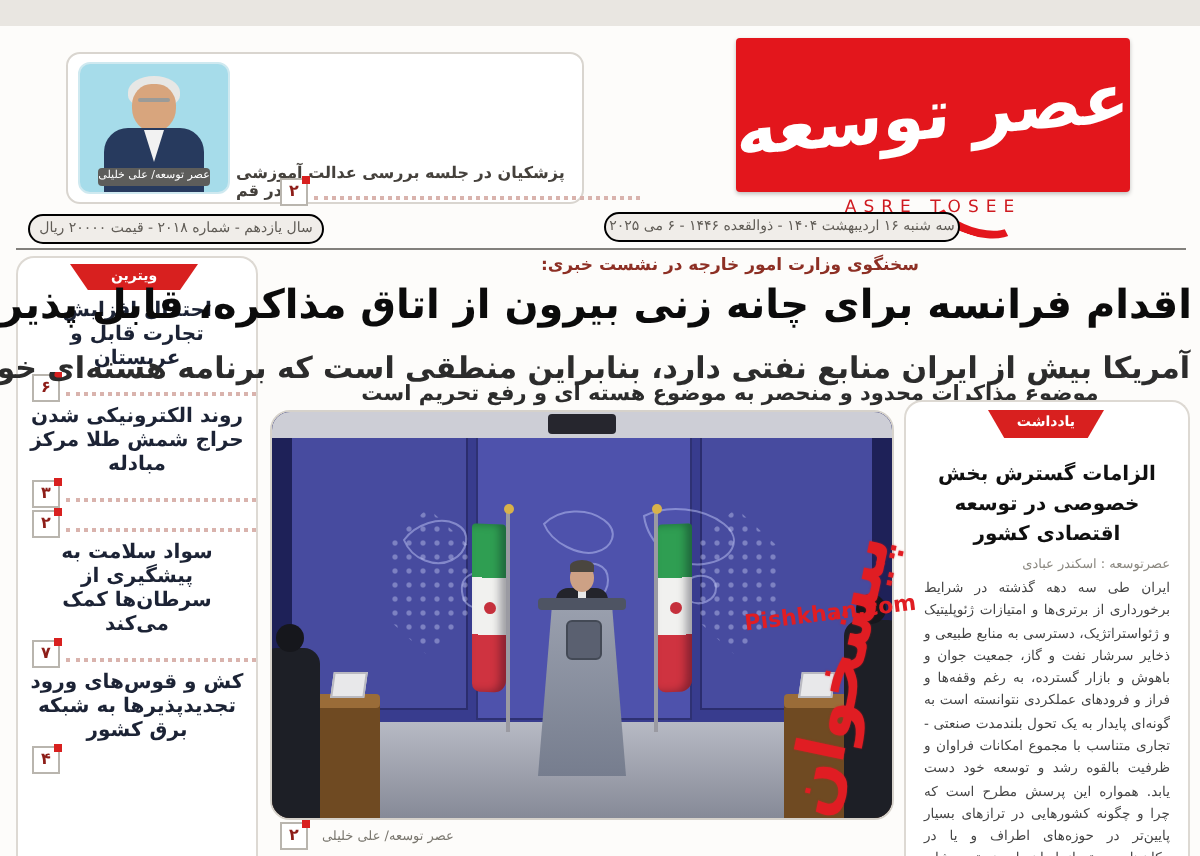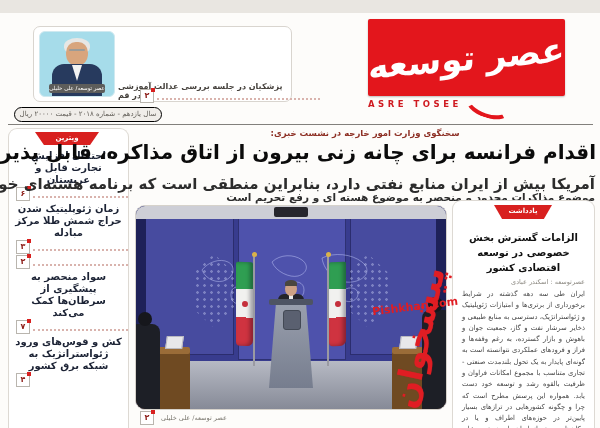--- a/index.html
+++ b/index.html
@@ -35,22 +35,22 @@
   .dotline{flex:1;border-top:2px dotted #d9b3ad;margin-left:3px;margin-top:6px;}
 
   
   .logo-box{position:absolute;left:368px;top:19px;width:197px;height:77px;background:#e3161c;
       border-radius:2px;display:flex;align-items:center;justify-content:center;overflow:visible;
       box-shadow:0 1px 2px rgba(0,0,0,.25);}
   .logo-fa{color:#fff;font-size:34px;font-weight:bold;transform:rotate(-5deg) skewX(-6deg);
       direction:rtl;white-space:nowrap;}
   .logo-tail{position:absolute;left:465px;top:90px;width:40px;height:20px;border:4px solid transparent;
       border-bottom:4px solid #e3161c;border-radius:50%;transform:rotate(18deg);}
-  .logo-en{position:absolute;left:368px;top:99px;width:197px;text-align:left;color:#cf1a20;
-      font-size:8.5px;font-weight:bold;letter-spacing:3.5px;}
+  .logo-en{position:absolute;left:368px;top:99px;width:197px;text-align:center;color:#cf1a20;
+      font-size:8.5px;font-weight:normal;letter-spacing:3.5px;}
 
   
   .pill{position:absolute;height:13px;background:#f0ede9;border:1px solid #000000;border-radius:8px;
       font-size:7px;color:#5f5b55;line-height:13px;text-align:center;direction:rtl;}
   .issue-pill{left:14px;top:107px;width:146px;}
   .date-pill{left:302px;top:106px;width:176px;}
   .head-rule{position:absolute;left:8px;top:124px;width:585px;border-top:1.6px solid #82807c;}
 
   
   .sidebar{position:absolute;left:8px;top:128px;width:119px;height:300px;background:#fff;
@@ -64,21 +64,21 @@
   .sb-pagerow{display:flex;align-items:center;padding:1px 0 1px 7px;height:13px;}
   .sb-pagerow .dotline{margin-right:0;}
 
   
   .main-kicker{position:absolute;left:135px;top:128px;width:460px;text-align:center;direction:rtl;
       font-size:8.5px;font-weight:bold;color:#8d2f24;}
   .main-headline{position:absolute;left:130px;top:140px;width:466px;text-align:center;direction:rtl;
       font-size:20px;font-weight:bold;color:#0b0b0b;white-space:nowrap;}
   .main-sub1{position:absolute;left:135px;top:175px;width:460px;text-align:center;direction:rtl;
       font-size:15px;font-weight:bold;color:#2c2c2c;white-space:nowrap;}
-  .main-sub2{position:absolute;left:135px;top:191px;width:460px;text-align:right;direction:rtl;
+  .main-sub2{position:absolute;left:135px;top:191px;width:460px;text-align:center;direction:rtl;
       font-size:10.5px;font-weight:bold;color:#2c2c2c;white-space:nowrap;}
 
   
   .image-card{position:absolute;left:135px;top:205px;width:310px;height:203px;border-radius:10px;
       overflow:hidden;border:1px solid #d6d2cb;background:#3c4093;}
   .ceiling{position:absolute;left:0;top:0;width:310px;height:13px;background:#cdced6;}
   .projector{position:absolute;left:138px;top:1px;width:34px;height:10px;background:#26262e;border-radius:2px;}
   .wall{position:absolute;left:0;top:13px;width:310px;height:150px;background:#383c8e;}
   .panel{position:absolute;background:#474b9f;border:1px solid rgba(20,22,70,.55);}
   .panel-left{left:8px;top:7px;width:88px;height:140px;}
@@ -173,45 +173,46 @@
     <div class="dotline"></div>
   </div>
 
   <div class="logo-box">
     <div class="logo-fa">عصر توسعه</div>
   </div>
   <div class="logo-tail"></div>
   <div class="logo-en">ASRE TOSEE</div>
 
   <div class="pill issue-pill">سال یازدهم - شماره ۲۰۱۸ - قیمت ۲۰۰۰۰ ریال</div>
+  <div class="pill date-pill">سه شنبه ۱۶ اردیبهشت ۱۴۰۴ - ذوالقعده ۱۴۴۶ - ۶ می ۲۰۲۵</div>
   <div class="head-rule"></div>
 
   <div class="sidebar">
     <div class="ribbon sb-ribbon">ویترین</div>
     <div class="sb-items">
       <div class="sb-item">احتمال افزایش تجارت قابل و عربستان</div>
       <div class="sb-pagerow">
         <div class="pagebox">۶</div>
         <div class="dotline"></div>
       </div>
-      <div class="sb-item">زمان ژئوپلیتیک شدن حراج شمش طلا مرکز مبادله</div>
+      <div class="sb-item">روند الکترونیکی شدن حراج شمش طلا مرکز مبادله</div>
       <div class="sb-pagerow">
         <div class="pagebox">۳</div>
         <div class="dotline"></div>
       </div>
       <div class="sb-pagerow">
         <div class="pagebox">۲</div>
         <div class="dotline"></div>
       </div>
-      <div class="sb-item">سواد منحصر به پیشگیری از سرطان‌ها کمک می‌کند</div>
+      <div class="sb-item">سواد سلامت به پیشگیری از سرطان‌ها کمک می‌کند</div>
       <div class="sb-pagerow">
         <div class="pagebox">۷</div>
         <div class="dotline"></div>
       </div>
-      <div class="sb-item">کش و قوس‌های ورود ژئواستراتژیک به شبکه برق کشور</div>
+      <div class="sb-item">کش و قوس‌های ورود تجدیدپذیرها به شبکه برق کشور</div>
       <div class="sb-pagerow">
         <div class="pagebox">۴</div>
 
       </div>
 
     </div>
   </div>
 
   <div class="main-kicker">سخنگوی وزارت امور خارجه در نشست خبری:</div>
   <div class="main-headline">اقدام فرانسه برای چانه زنی بیرون از اتاق مذاکره، قابل پذیرش نیست</div>

